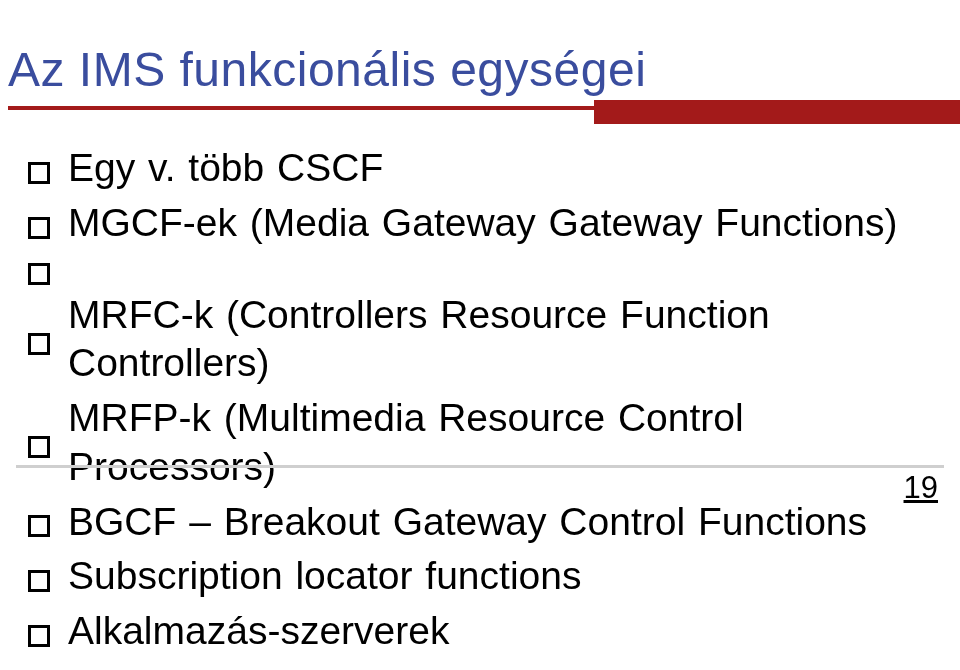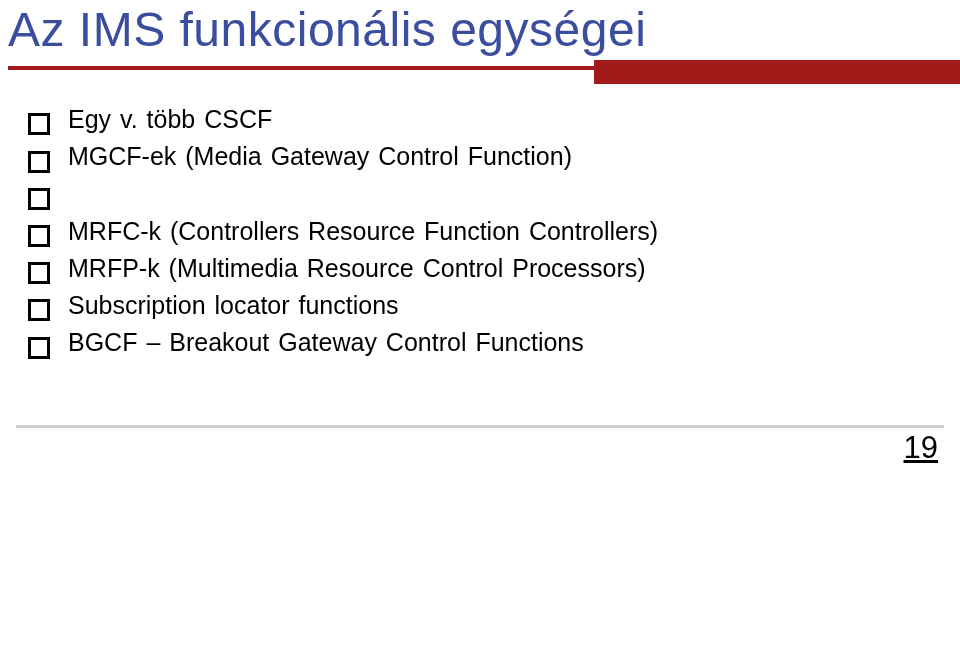--- a/index.html
+++ b/index.html
@@ -12,20 +12,21 @@
     color: #000000;
     overflow: hidden;
     position: relative;
   }
 
   .slide {
     position: relative;
     width: 960px;
     height: 484px;
     box-sizing: border-box;
+    margin-top: 40px;
   }
 
   .title-wrap {
     position: absolute;
     left: 8px;
     top: 0px;
     right: 20px;
   }
 
   .title {
@@ -63,22 +64,22 @@
 
   .body {
     position: absolute;
     left: 28px;
     top: 102px;
     right: 40px;
   }
 
   .bullet {
     display: flex;
-    align-items: flex-end;
-    font-size: 25px;
+    align-items: center;
+    font-size: 39px;
     line-height: 1.25;
     margin: 2px 0 6px 0;
     word-spacing: 2px;
   }
 
   .marker {
     width: 22px;
     height: 22px;
     border: 3px solid #000;
     box-sizing: border-box;
@@ -121,47 +122,51 @@
 
   <div class="body">
 
     <div class="bullet">
       <div class="marker"></div>
       <div>Egy v. több CSCF</div>
     </div>
 
     <div class="bullet">
       <div class="marker"></div>
-      <div>MGCF-ek (Media Gateway Control Function)</div>
+      <div>MGCF-ek (Media Gateway Gateway Functions)</div>
     </div>
 
     <div class="bullet">
       <div class="marker"></div>
     </div>
 
     <div class="bullet">
       <div class="marker"></div>
       <div>MRFC-k (Controllers Resource Function Controllers)</div>
     </div>
 
     <div class="bullet">
       <div class="marker"></div>
       <div>MRFP-k (Multimedia Resource Control Processors)</div>
     </div>
 
     <div class="bullet">
       <div class="marker"></div>
+      <div>BGCF – Breakout Gateway Control Functions</div>
+    </div>
+
+    <div class="bullet">
+      <div class="marker"></div>
       <div>Subscription locator functions</div>
     </div>
 
     <div class="bullet">
       <div class="marker"></div>
-      <div>BGCF – Breakout Gateway Control Functions</div>
+      <div>Alkalmazás-szerverek</div>
     </div>
-
 
   </div>
 
   <div class="footer-rule"></div>
 
   <div class="page-number">19</div>
 
 </div>
 
 </body></html>

